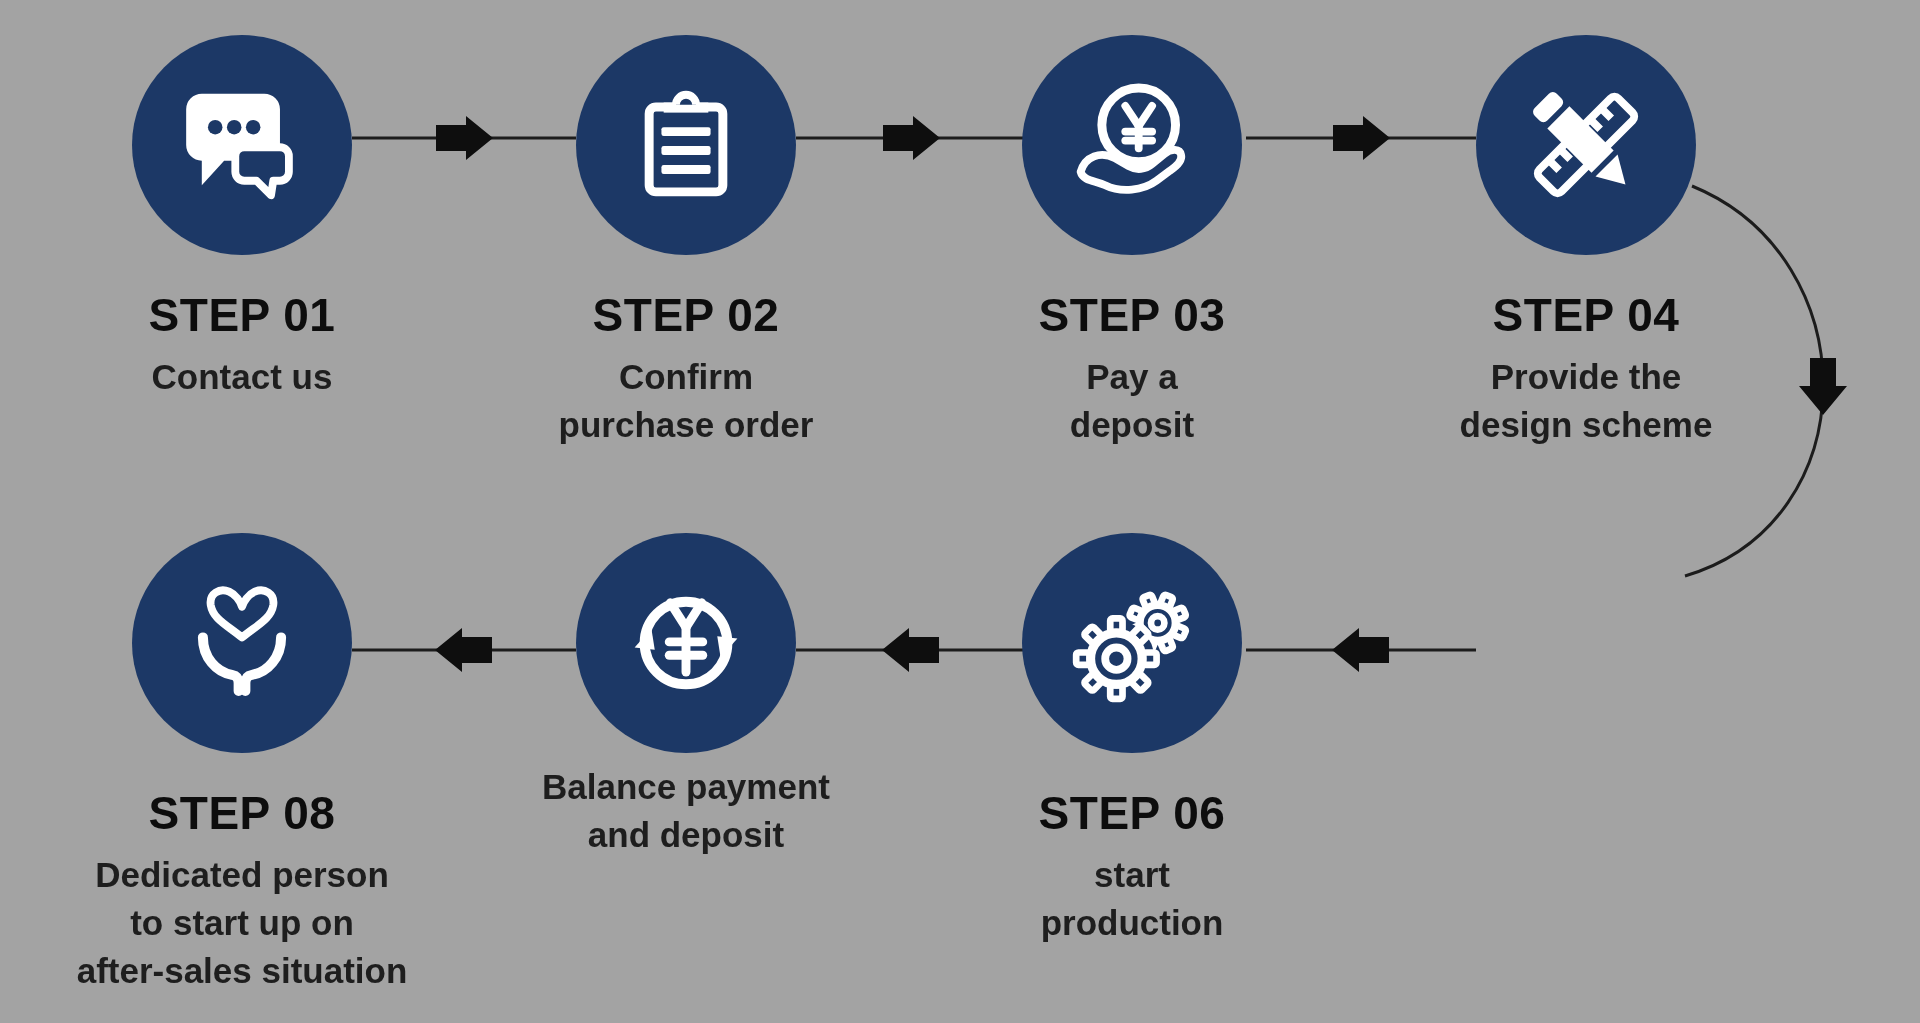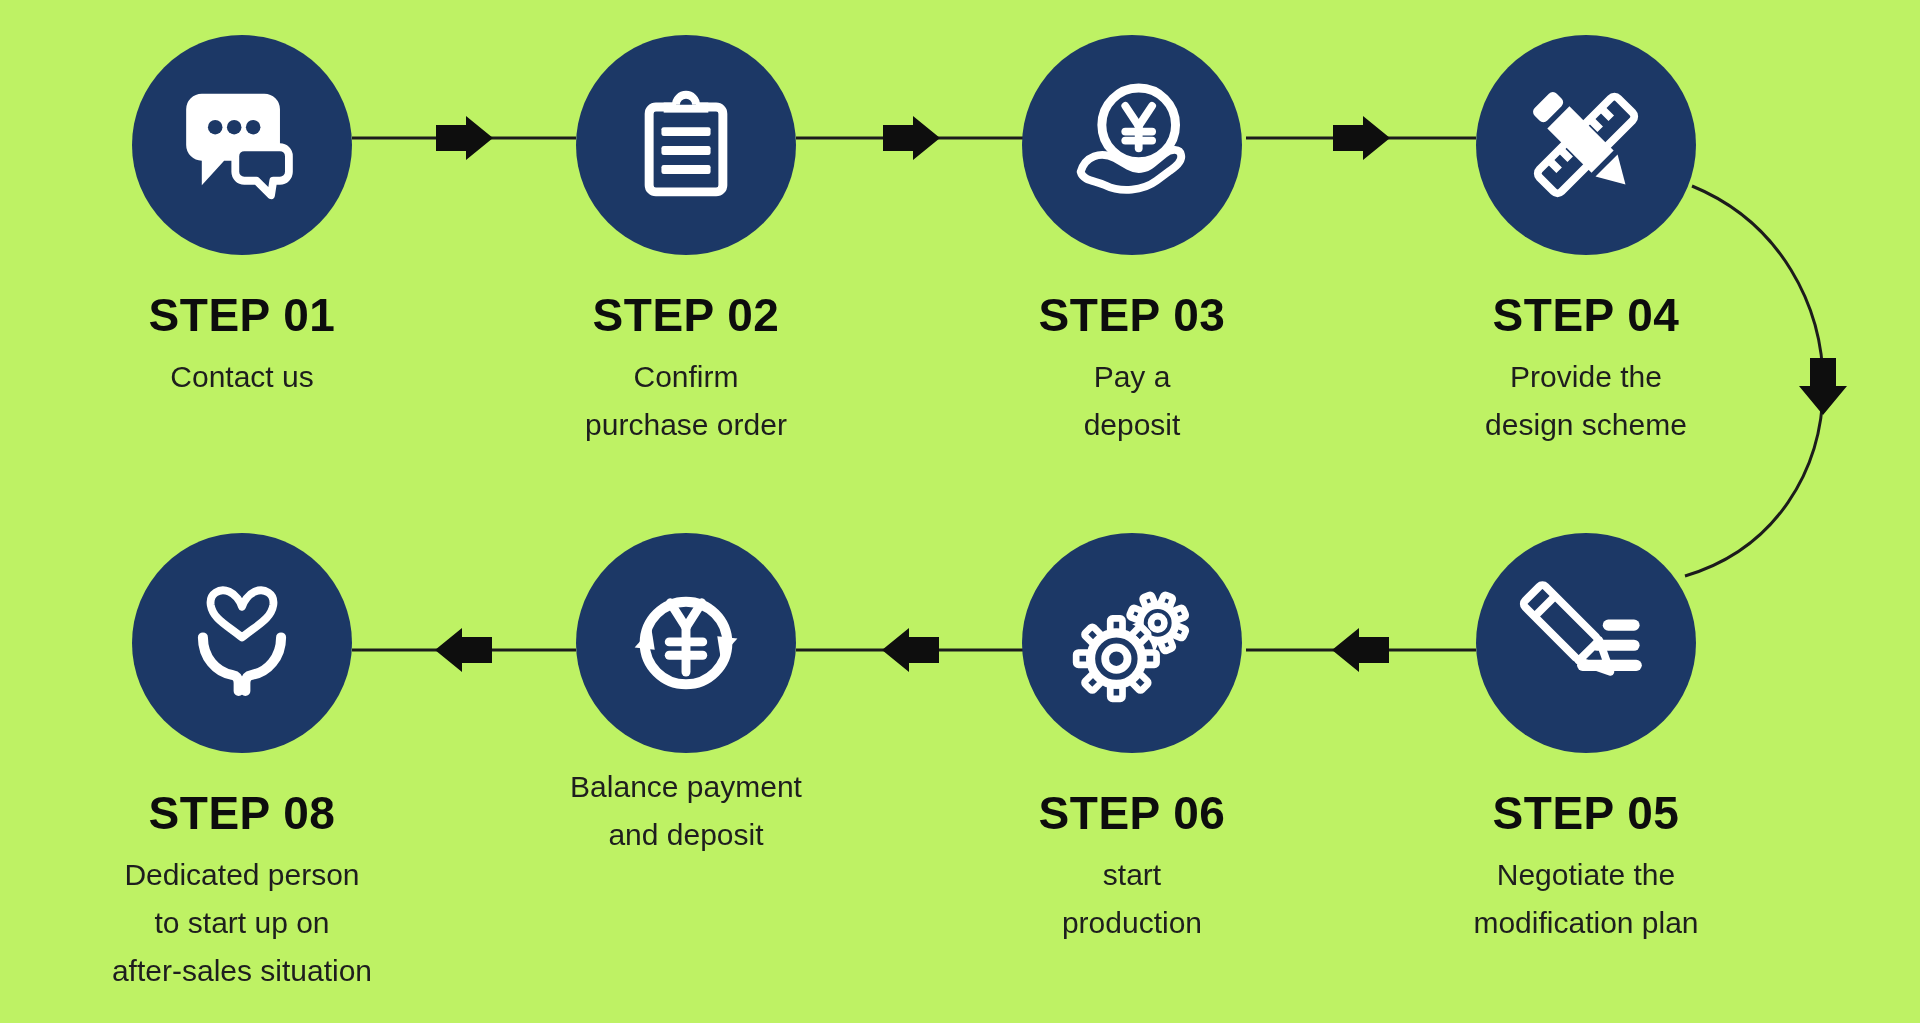--- a/index.html
+++ b/index.html
@@ -3,21 +3,21 @@
 <meta charset="utf-8">
 <style>
   html,body{margin:0;padding:0;}
   body{
     font-family:"Liberation Sans","DejaVu Sans",sans-serif;
     background:#ffffff;
   }
   .canvas{
     position:relative;
     width:1920px;height:1023px;
-    background:#bef264;
+    background:#a3a3a3;
     overflow:hidden;
   }
   .connectors{
     position:absolute;left:0;top:0;z-index:1;
   }
   .step{
     position:absolute;width:440px;z-index:2;
     display:flex;flex-direction:column;align-items:center;
     text-align:center;
   }
@@ -30,21 +30,21 @@
     flex:0 0 auto;
   }
   .circle svg{display:block;}
   .label{
     margin-top:32px;
     font-size:46px;font-weight:bold;line-height:56px;
     color:#0d0d0d;letter-spacing:.5px;white-space:nowrap;
   }
   .desc{
     margin-top:10px;
-    font-size:30px;line-height:48px;color:#1e1e1e;
+    font-size:35px;line-height:48px;color:#1e1e1e;font-weight:bold;
   }
   .dline{white-space:nowrap;}
 </style>
 </head>
 <body>
 
 <div class="canvas">
 
   <svg class="connectors" width="1920" height="1023" viewBox="0 0 1920 1023">
     <g stroke="#1c1c1c" stroke-width="3" fill="none">
@@ -219,36 +219,14 @@
         <circle cx="46" cy="74" r="10" fill="#1c3866" stroke="#ffffff" stroke-width="7"></circle>
       </svg>
     </div>
     <div class="label">STEP 06</div>
     <div class="desc">
       <div class="dline">start</div>
       <div class="dline">production</div>
     </div>
   </div>
 
-  <div class="step col3 rowbottom">
-    <div class="circle">
-      <svg width="134" height="134" viewBox="0 0 120 120">
-        <g transform="rotate(-45 50 54)">
-          <rect x="37" y="0" width="26" height="72" rx="4" fill="#1c3866" stroke="#ffffff" stroke-width="7"></rect>
-          <path d="M37,16 h26" stroke="#ffffff" stroke-width="7"></path>
-          <path d="M37,72 l13,27 13,-27 z" fill="#1c3866" stroke="#ffffff" stroke-width="7" stroke-linejoin="round"></path>
-          <path d="M44,86 l6,12 6,-12 z" fill="#ffffff"></path>
-        </g>
-        <g stroke="#ffffff" stroke-width="10" stroke-linecap="round" fill="none">
-          <path d="M80,44 H103"></path>
-          <path d="M70,62 H103"></path>
-          <path d="M57,80 H105"></path>
-        </g>
-      </svg>
-    </div>
-    <div class="label">STEP 05</div>
-    <div class="desc">
-      <div class="dline">Negotiate the</div>
-      <div class="dline">modification plan</div>
-    </div>
-  </div>
 
 </div>
 
 </body></html>

